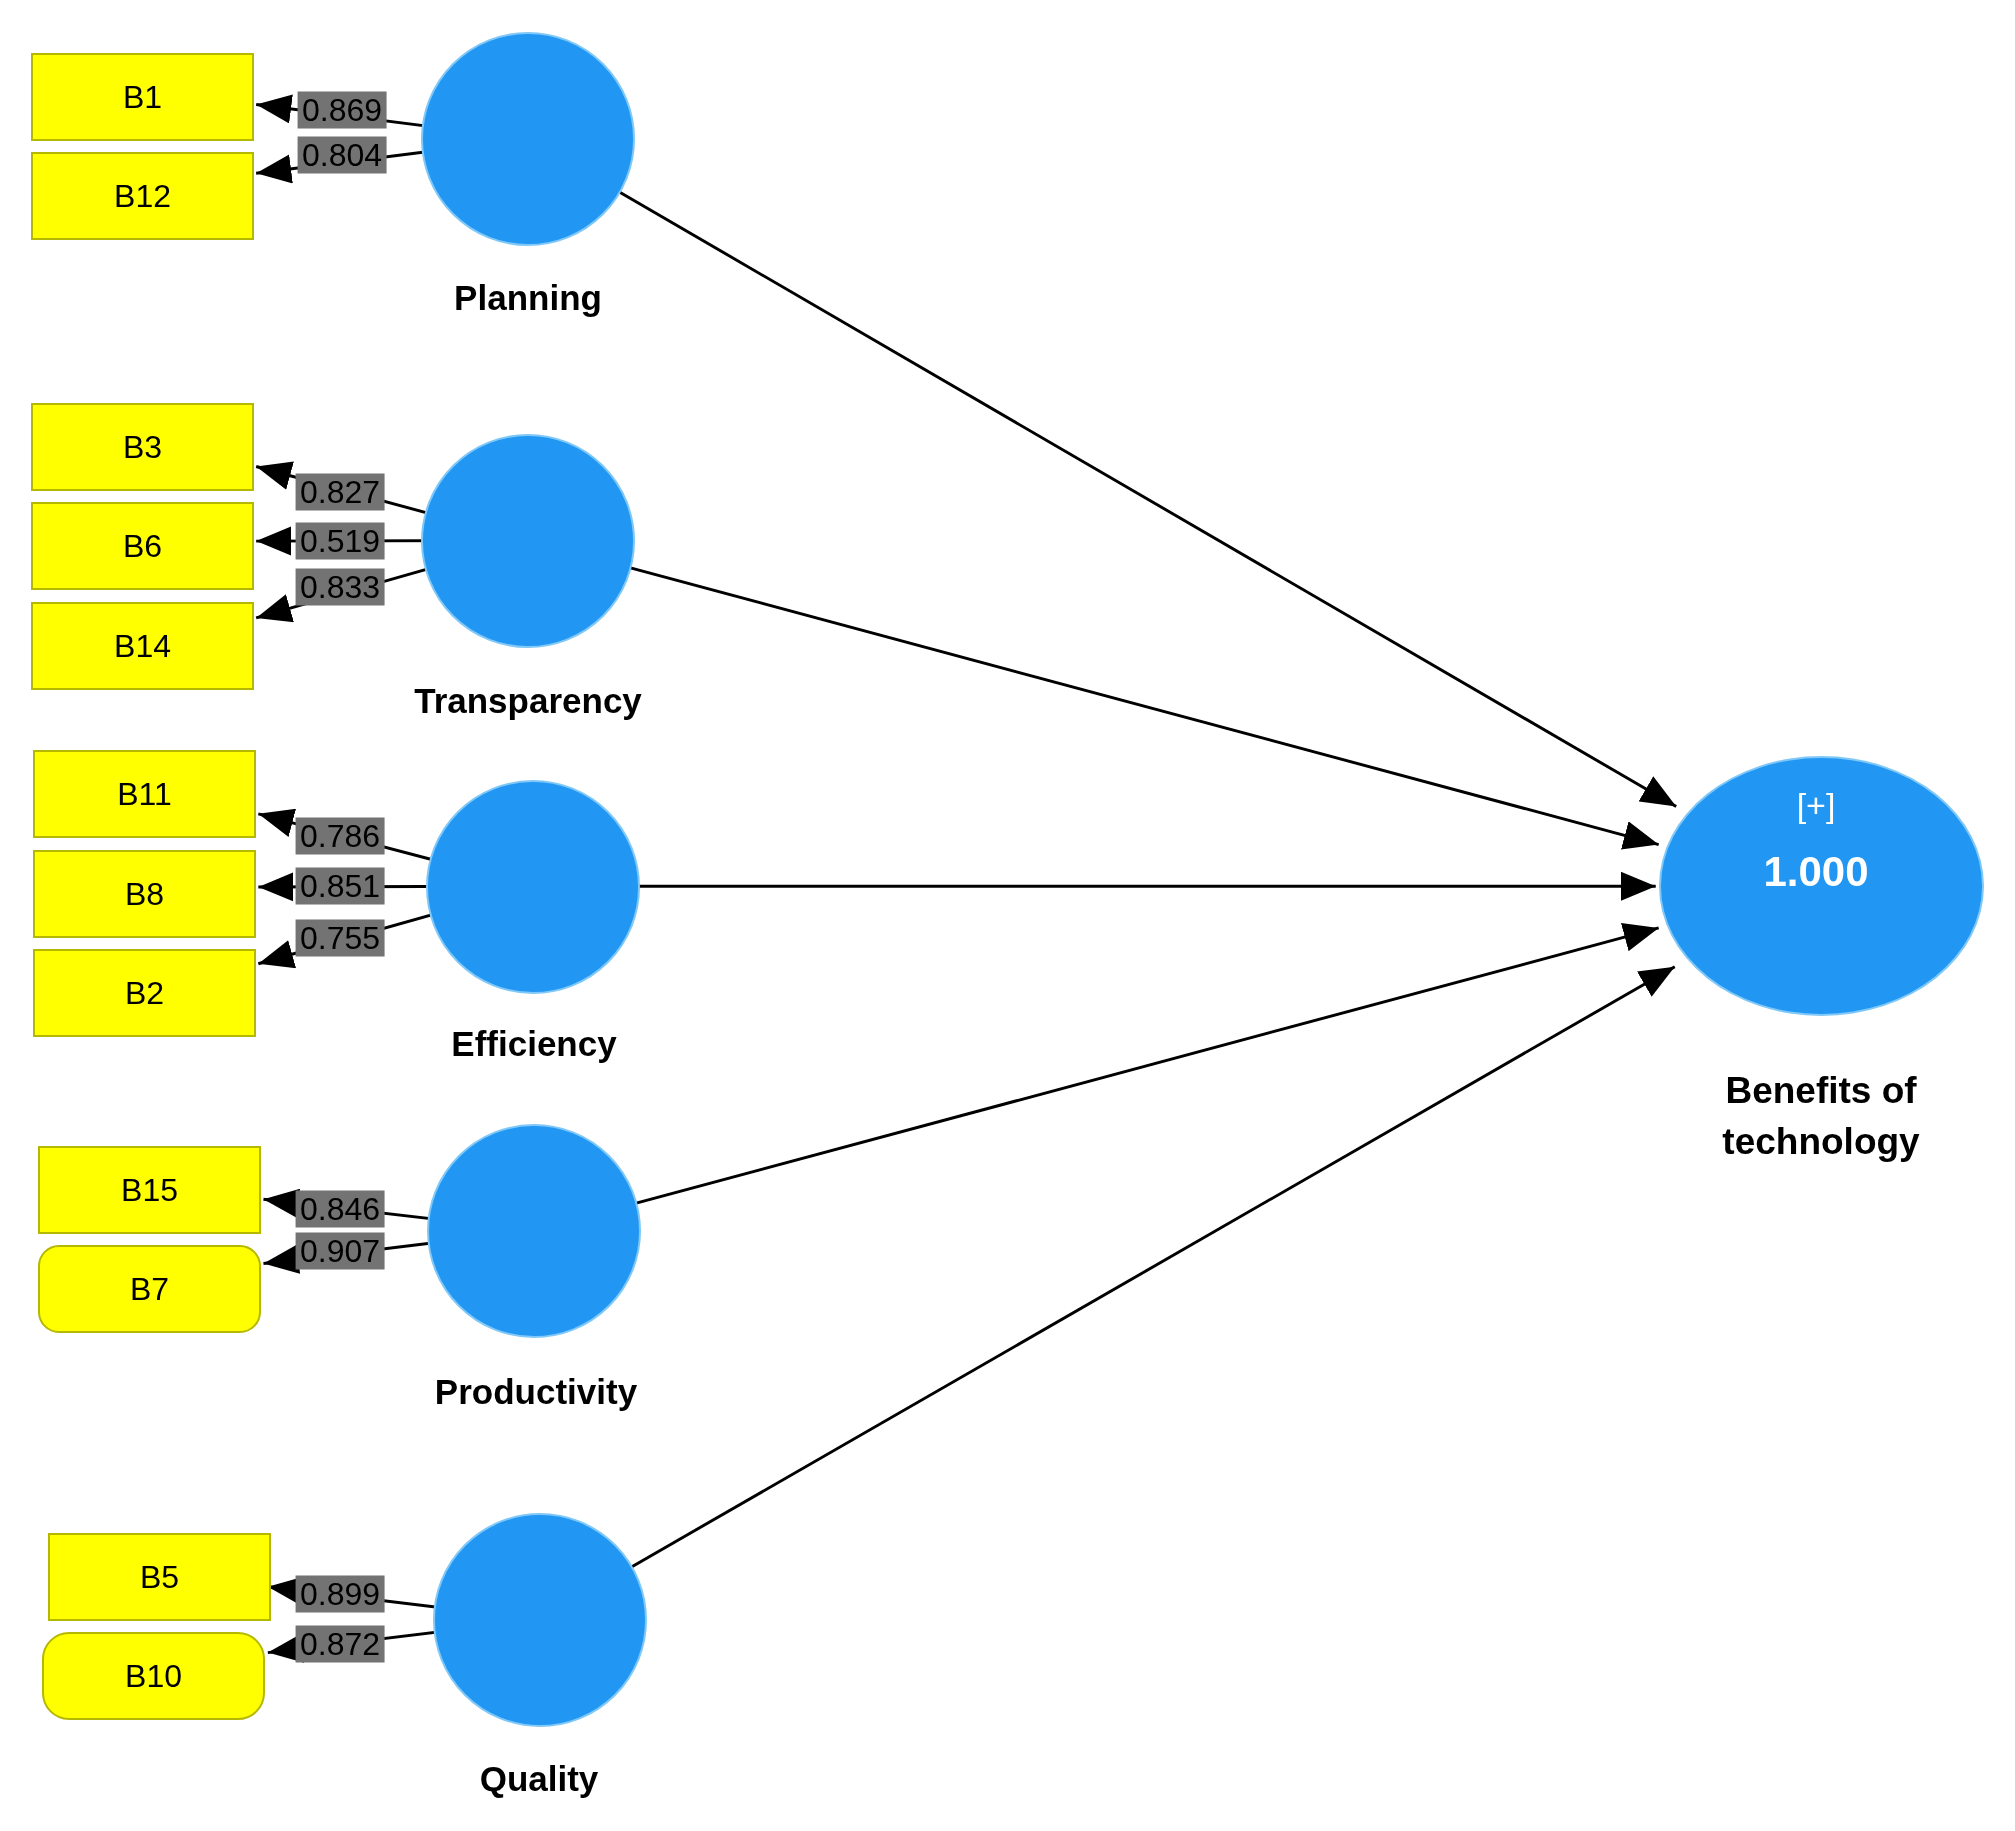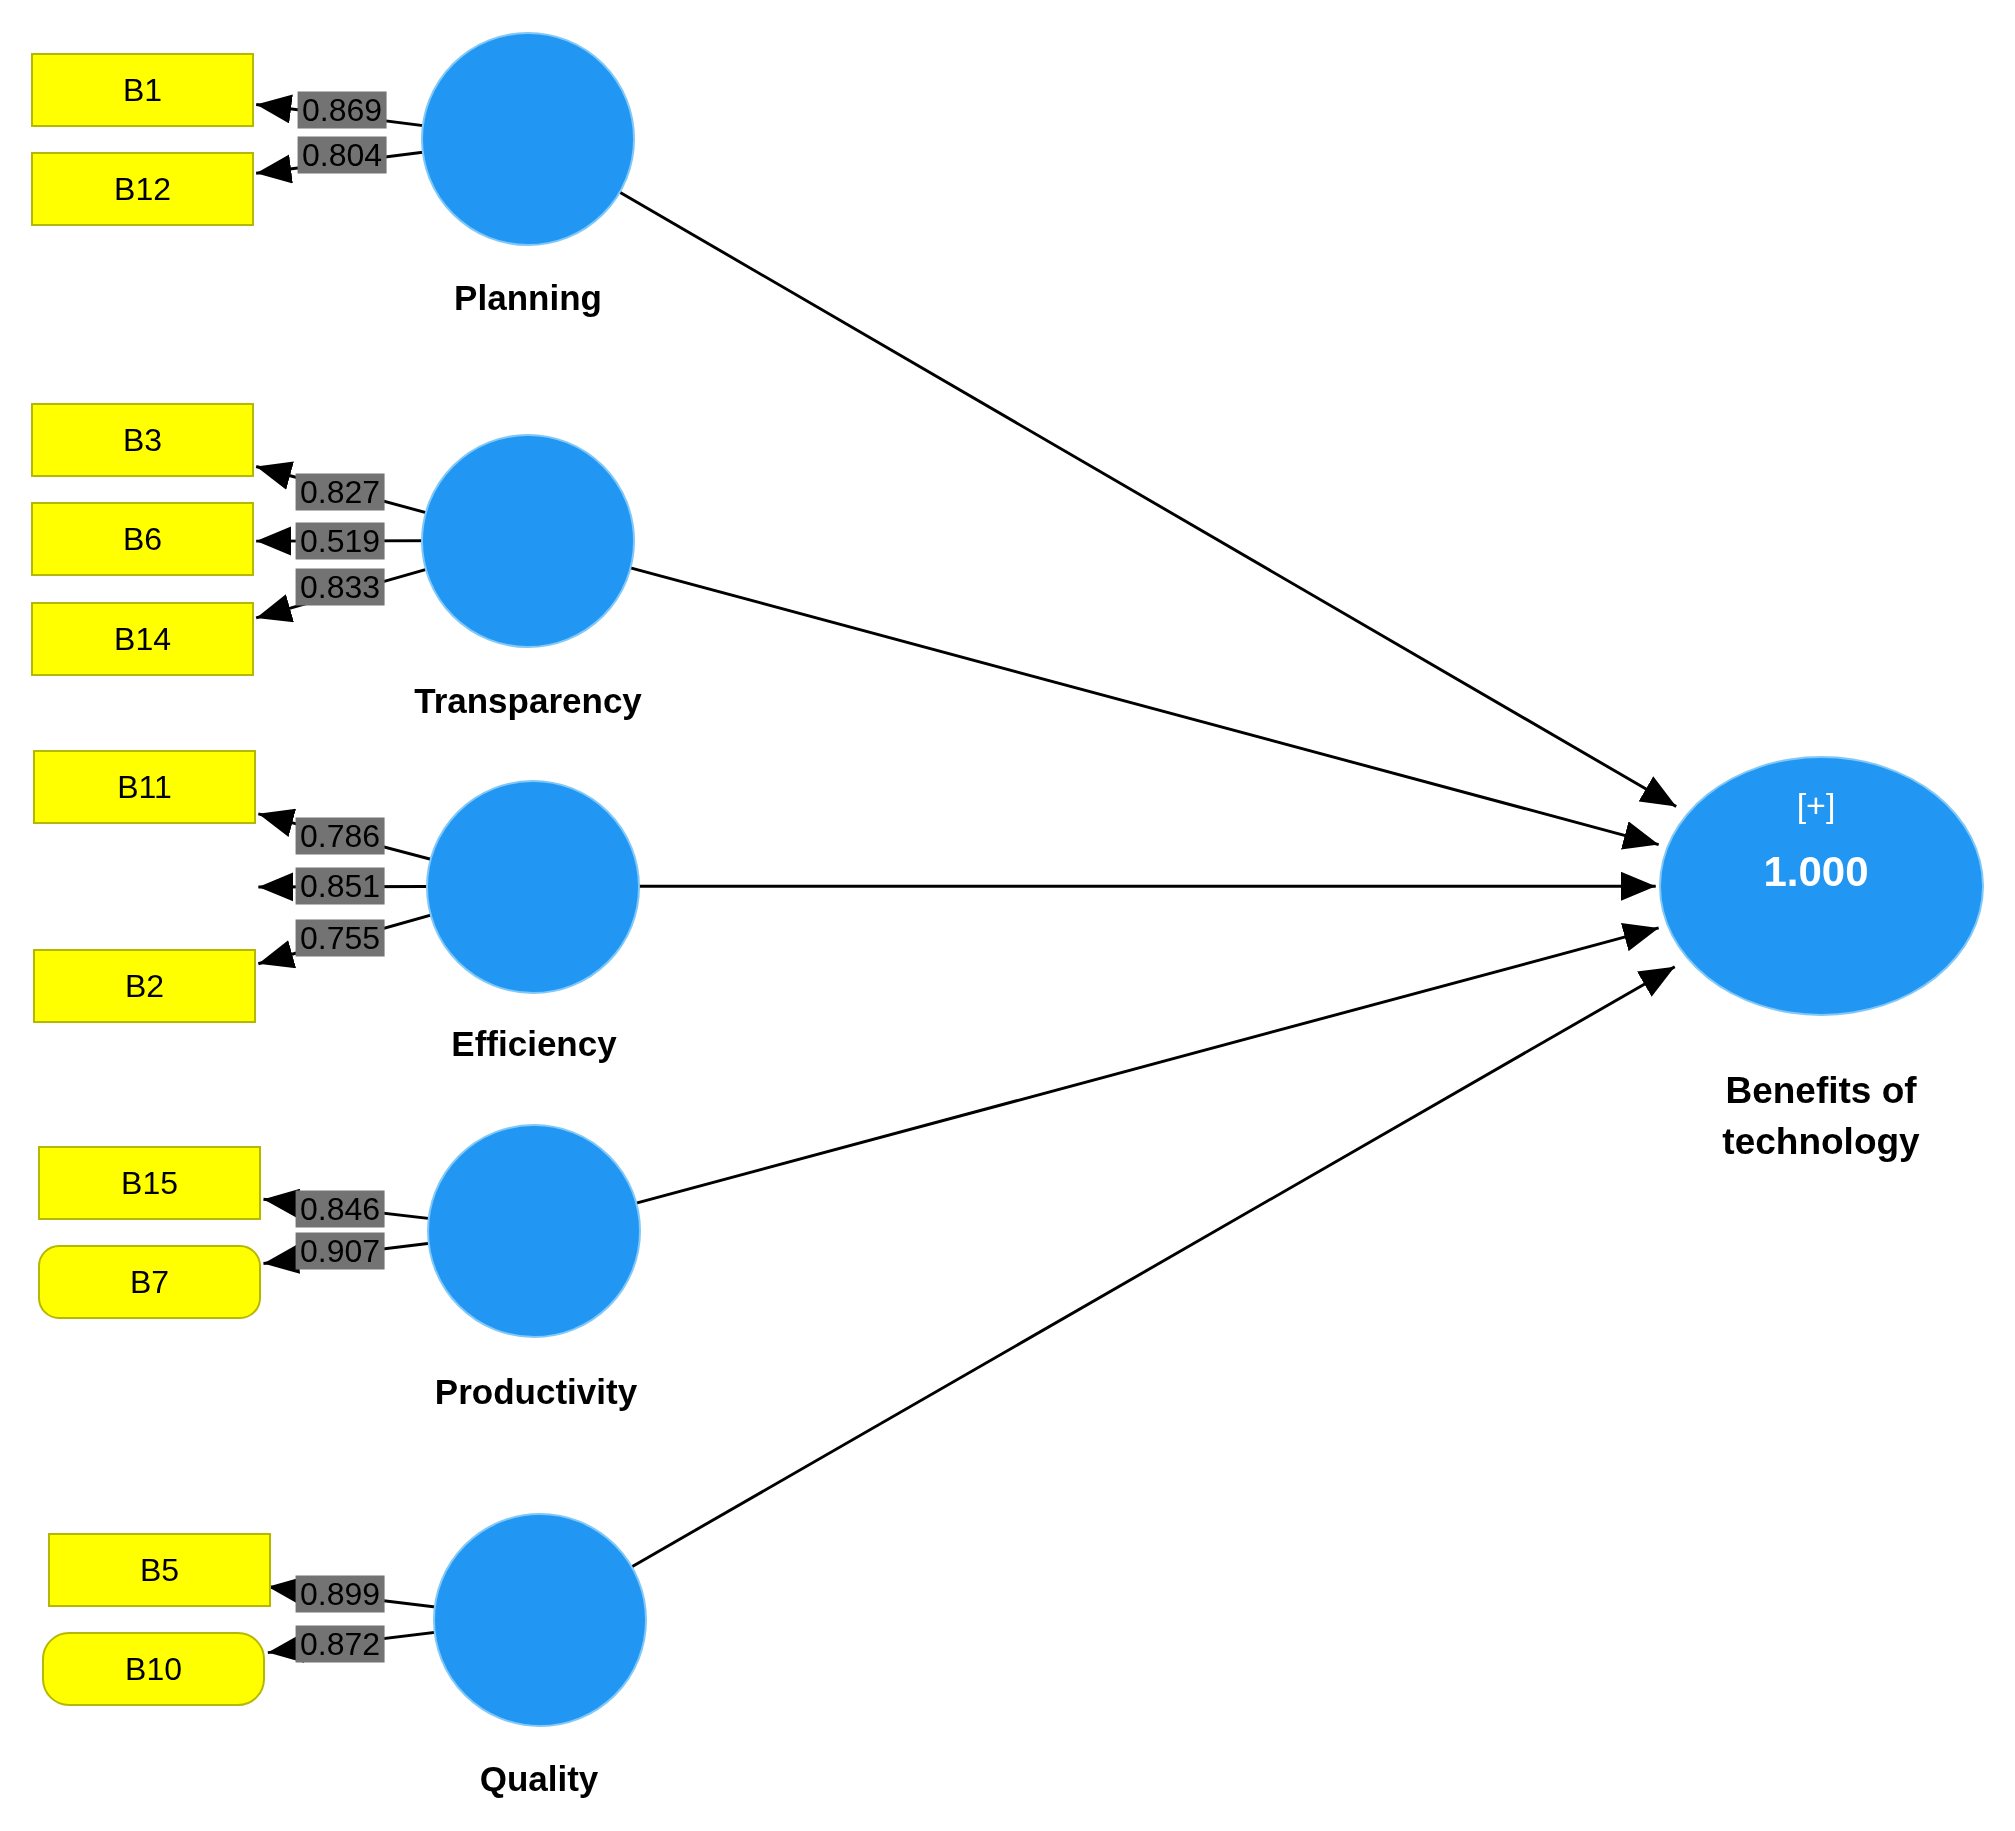--- a/index.html
+++ b/index.html
@@ -6,21 +6,21 @@
   #canvas{
     position:relative;
     width:2015px;height:1831px;
     background:#ffffff;
     font-family:"Liberation Sans", sans-serif;
     overflow:hidden;
   }
   #connectors{position:absolute;left:0;top:0;width:2015px;height:1831px;}
   .indicator-box{
     position:absolute;
-    width:223px;height:74px;
+    width:223px;height:88px;
     background:#ffff00;
     border:2.9px solid #b5b800;
     box-sizing:border-box;
     display:flex;align-items:center;justify-content:center;
     font-size:32px;color:#000;
   }
   .construct-circle{
     position:absolute;
     width:214px;height:214px;
     border-radius:50%;
@@ -119,20 +119,21 @@
   <div class="indicator-box" style="left:31px;top:403px;">B3</div>
   <div class="indicator-box" style="left:31px;top:502px;">B6</div>
   <div class="indicator-box" style="left:31px;top:602px;">B14</div>
   <div class="loading-label" style="left:340px;top:492px;">0.827</div>
   <div class="loading-label" style="left:340px;top:541px;">0.519</div>
   <div class="loading-label" style="left:340px;top:587px;">0.833</div>
   <div class="construct-circle" style="left:421px;top:434px;"></div>
   <div class="construct-label" style="left:528px;top:701px;">Transparency</div>
 
   <div class="indicator-box" style="left:33px;top:750px;">B11</div>
+  <div class="indicator-box" style="left:33px;top:850px;">B8</div>
   <div class="indicator-box" style="left:33px;top:949px;text-align:center;">B2</div>
   <div class="loading-label" style="left:340px;top:836px;">0.786</div>
   <div class="loading-label" style="left:340px;top:886px;">0.851</div>
   <div class="loading-label" style="left:340px;top:938px;">0.755</div>
   <div class="construct-circle" style="left:426px;top:780px;"></div>
   <div class="construct-label" style="left:534px;top:1044px;">Efficiency</div>
 
   <div class="indicator-box" style="left:38px;top:1146px;">B15</div>
   <div class="indicator-box" style="left:38px;top:1245px;border-radius:21px;">B7</div>
   <div class="loading-label" style="left:340px;top:1209px;">0.846</div>

